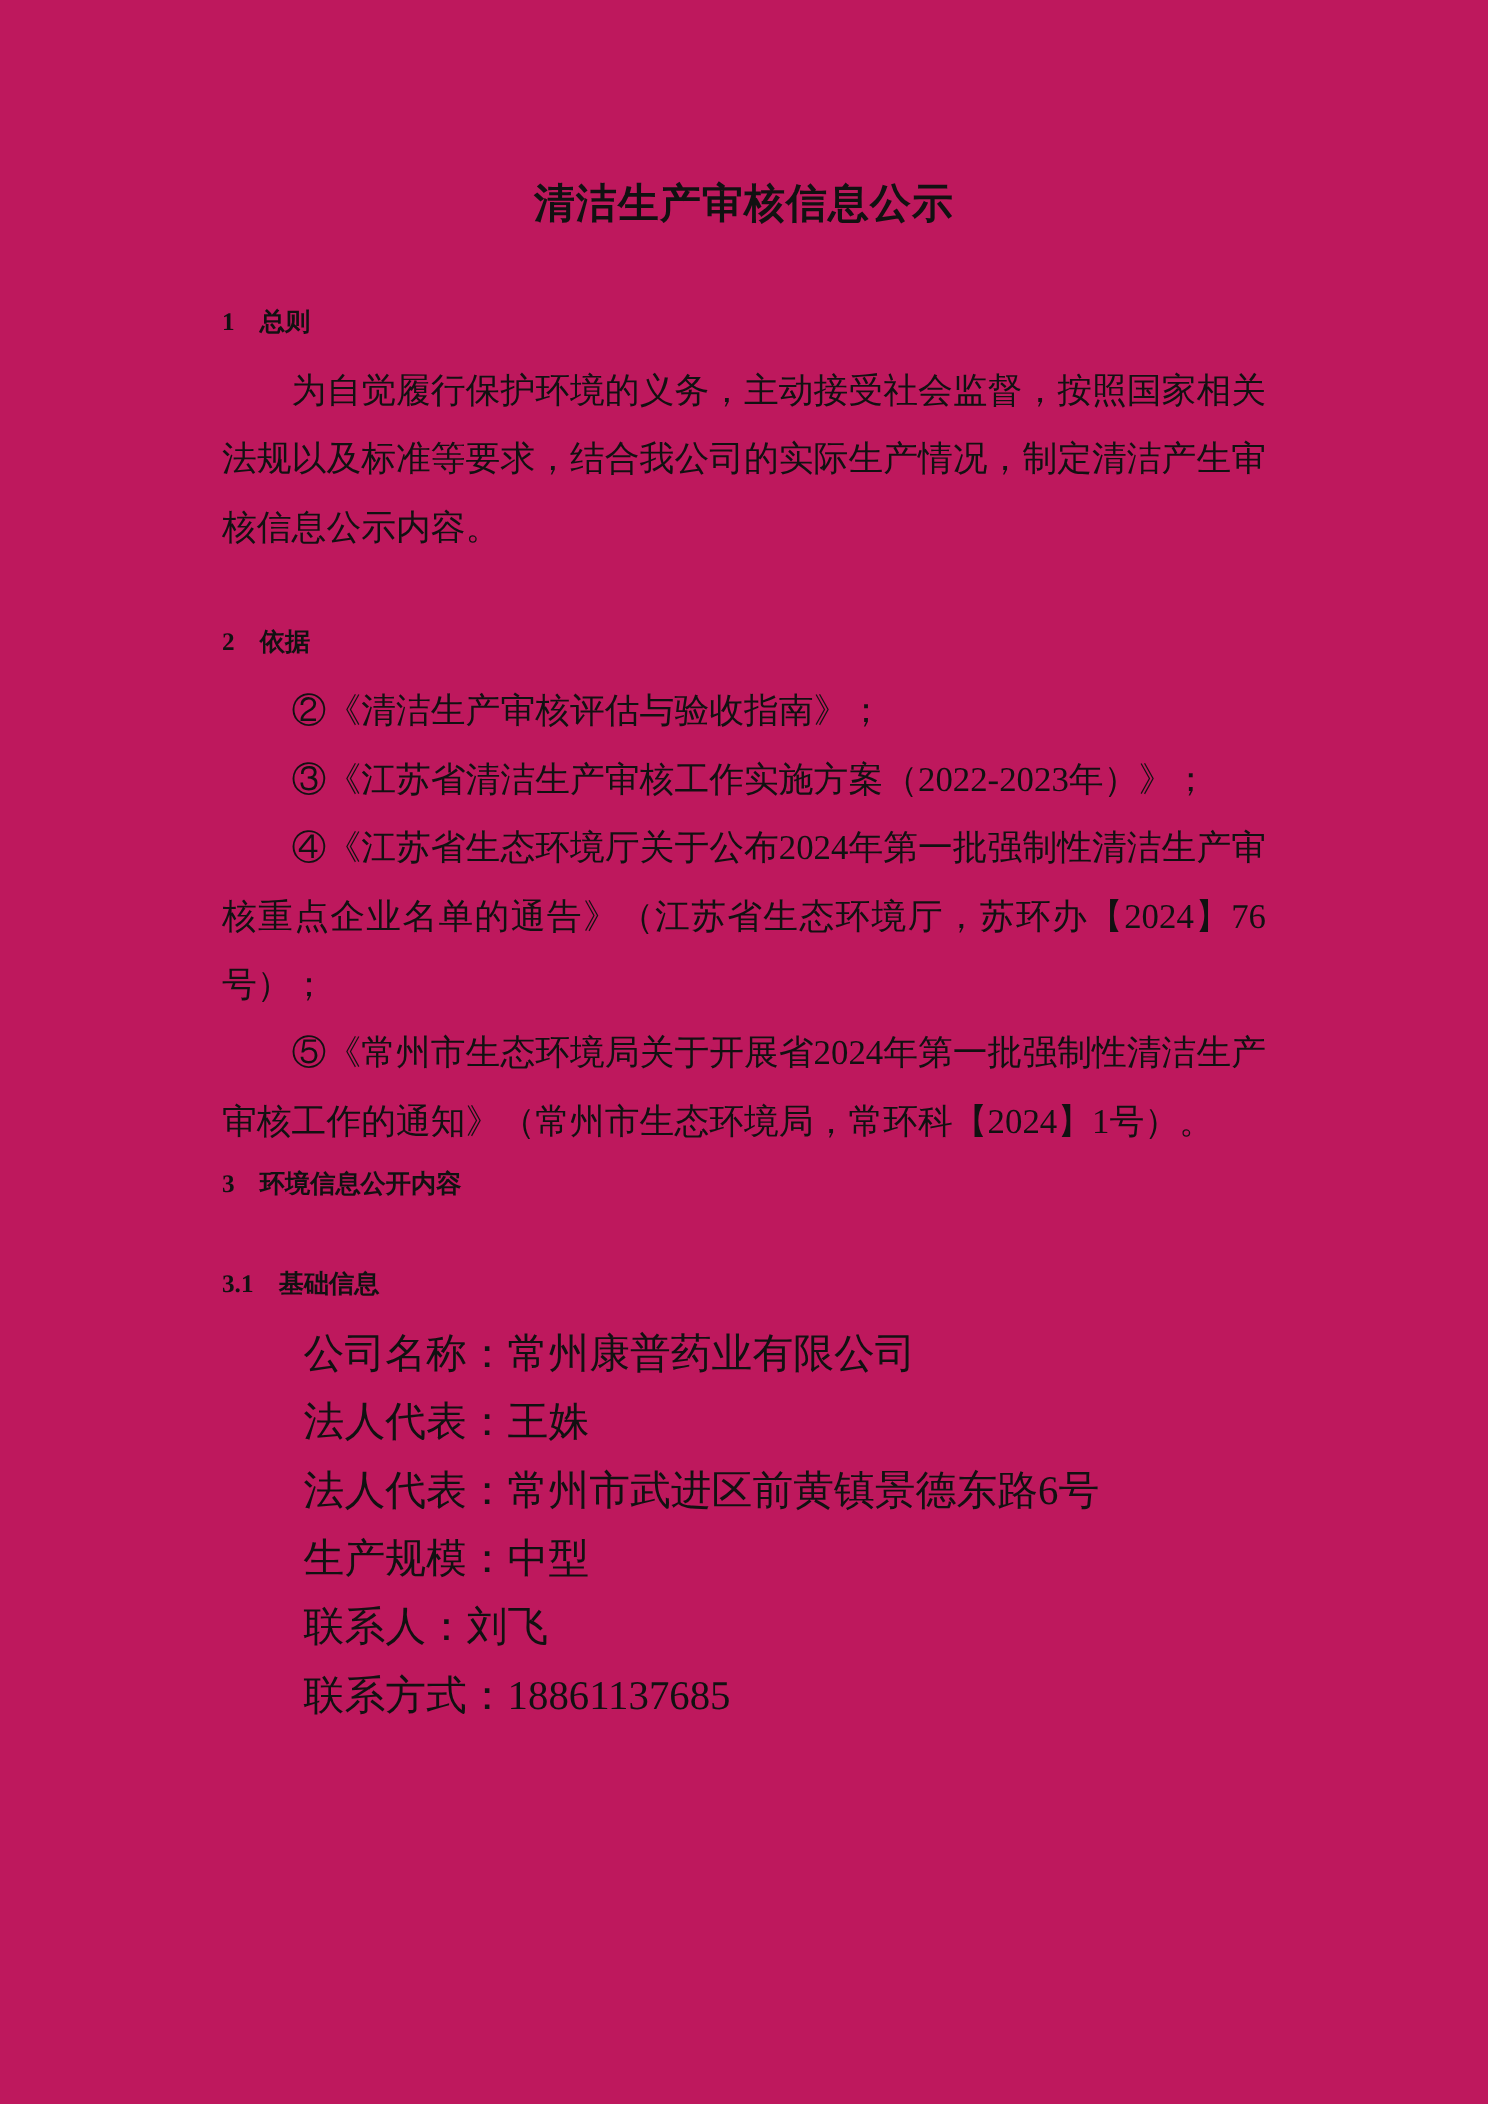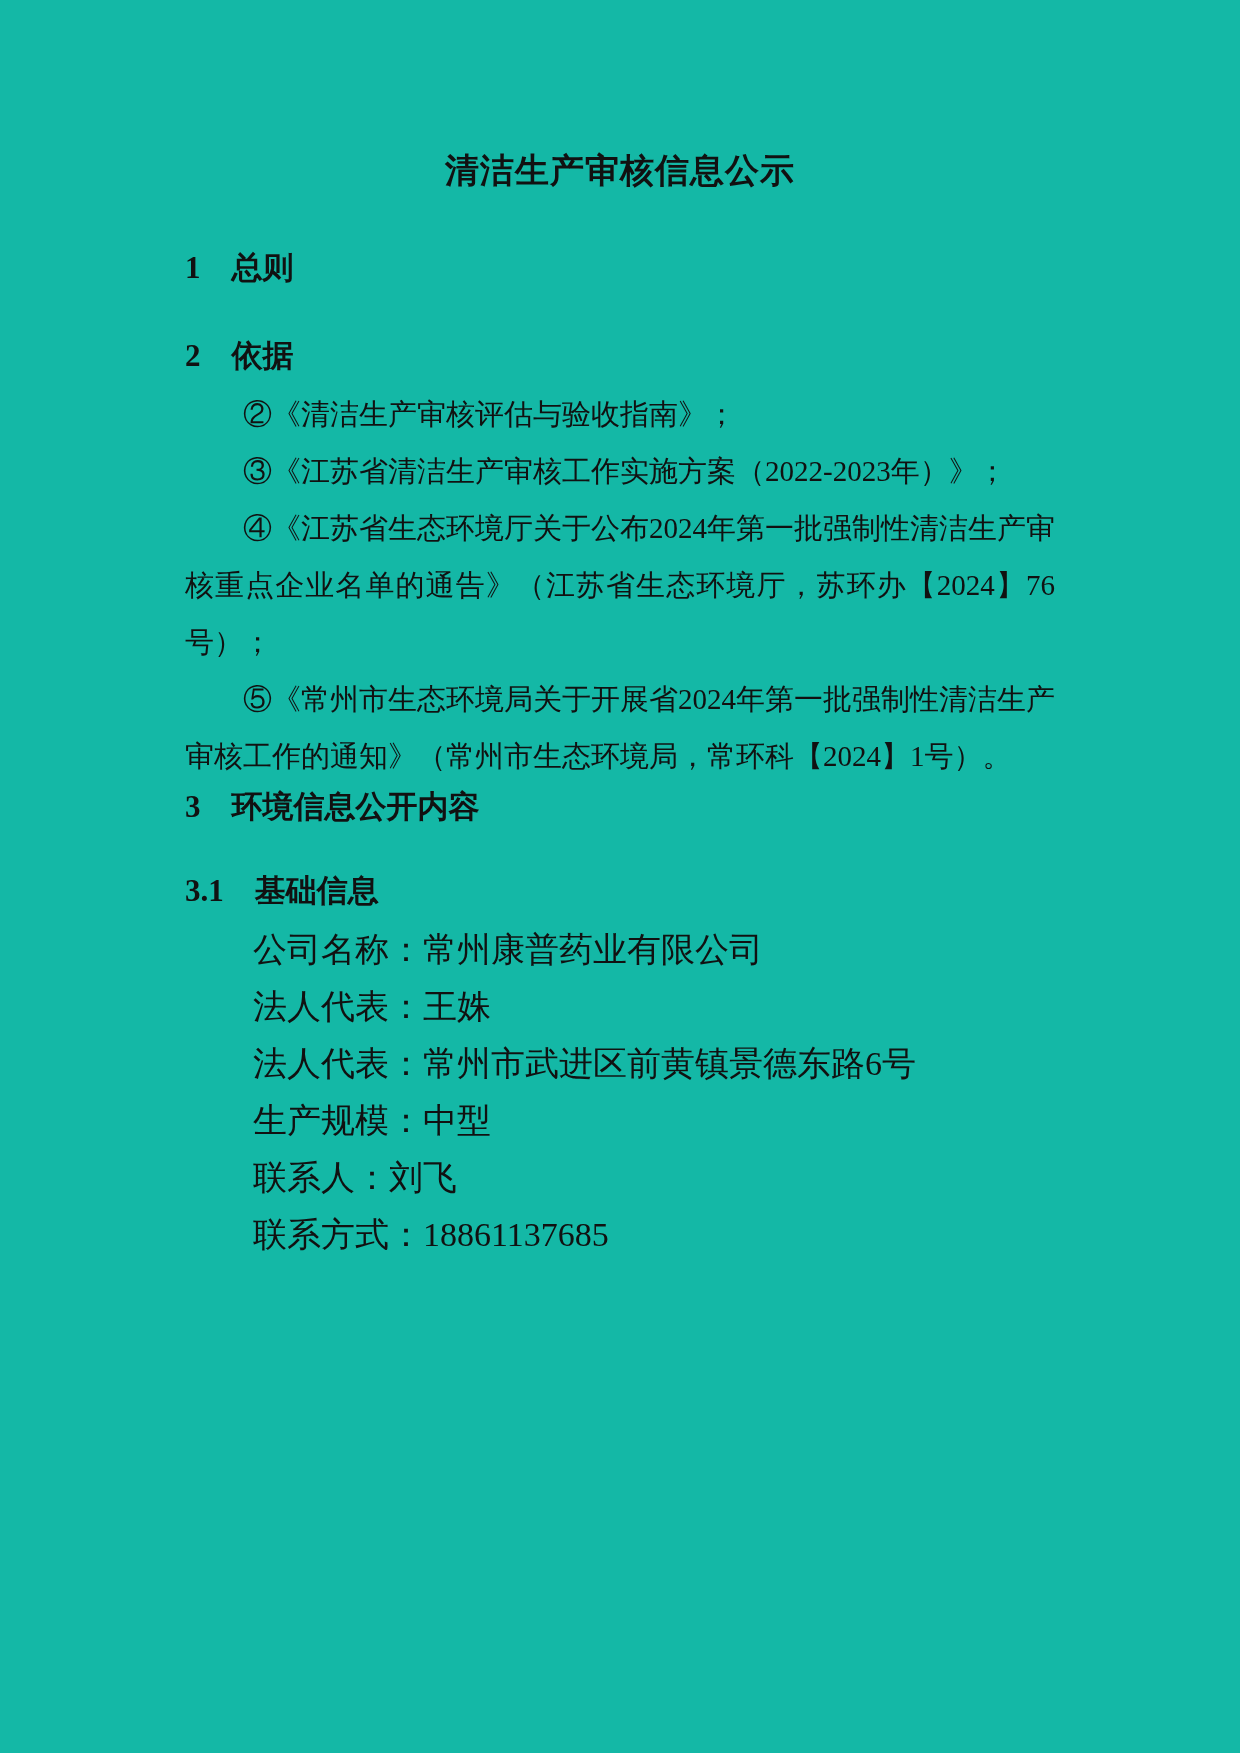--- a/index.html
+++ b/index.html
@@ -4,37 +4,37 @@
 <style>
   html, body {
     margin: 0;
     padding: 0;
     background: #ffffff;
   }
   .page {
     position: relative;
     width: 1240px;
     height: 1753px;
-    background: #14b8a6;
+    background: #be185d;
     box-sizing: border-box;
     padding: 150px 185px 0 185px;
     font-family: "Liberation Serif", "DejaVu Serif", serif;
     color: #111111;
     overflow: hidden;
   }
   .title {
     font-size: 34px;
     line-height: 42px;
     font-weight: 700;
     text-align: center;
     margin: 0 0 54px 0;
     letter-spacing: 1px;
   }
   .heading {
-    font-size: 31px;
+    font-size: 21px;
     line-height: 44px;
     font-weight: 700;
     margin: 0;
   }
   .heading.h-s1 { margin-bottom: 8px; }
   .heading.h-s2 { margin-top: 44px; margin-bottom: 8px; }
   .heading.h-s3 { }
   .heading.h-s31 { margin-top: 40px; margin-bottom: 8px; }
   .para {
     font-size: 29px;
@@ -52,20 +52,21 @@
   }
 </style>
 </head>
 <body>
 
 <div class="page">
 
   <h1 class="title">清洁生产审核信息公示</h1>
 
   <h2 class="heading h-s1">1　总则</h2>
+  <p class="para indent">为自觉履行保护环境的义务，主动接受社会监督，按照国家相关法规以及标准等要求，结合我公司的实际生产情况，制定清洁产生审核信息公示内容。</p>
 
   <h2 class="heading h-s2">2　依据</h2>
   <p class="para indent">②《清洁生产审核评估与验收指南》；</p>
   <p class="para indent">③《江苏省清洁生产审核工作实施方案（2022-2023年）》；</p>
   <p class="para indent">④《江苏省生态环境厅关于公布2024年第一批强制性清洁生产审核重点企业名单的通告》（江苏省生态环境厅，苏环办【2024】76 号）；</p>
   <p class="para indent">⑤《常州市生态环境局关于开展省2024年第一批强制性清洁生产审核工作的通知》（常州市生态环境局，常环科【2024】1号）。</p>
 
   <h2 class="heading h-s3">3　环境信息公开内容</h2>
   <h3 class="heading h-s31">3.1　基础信息</h3>
 

